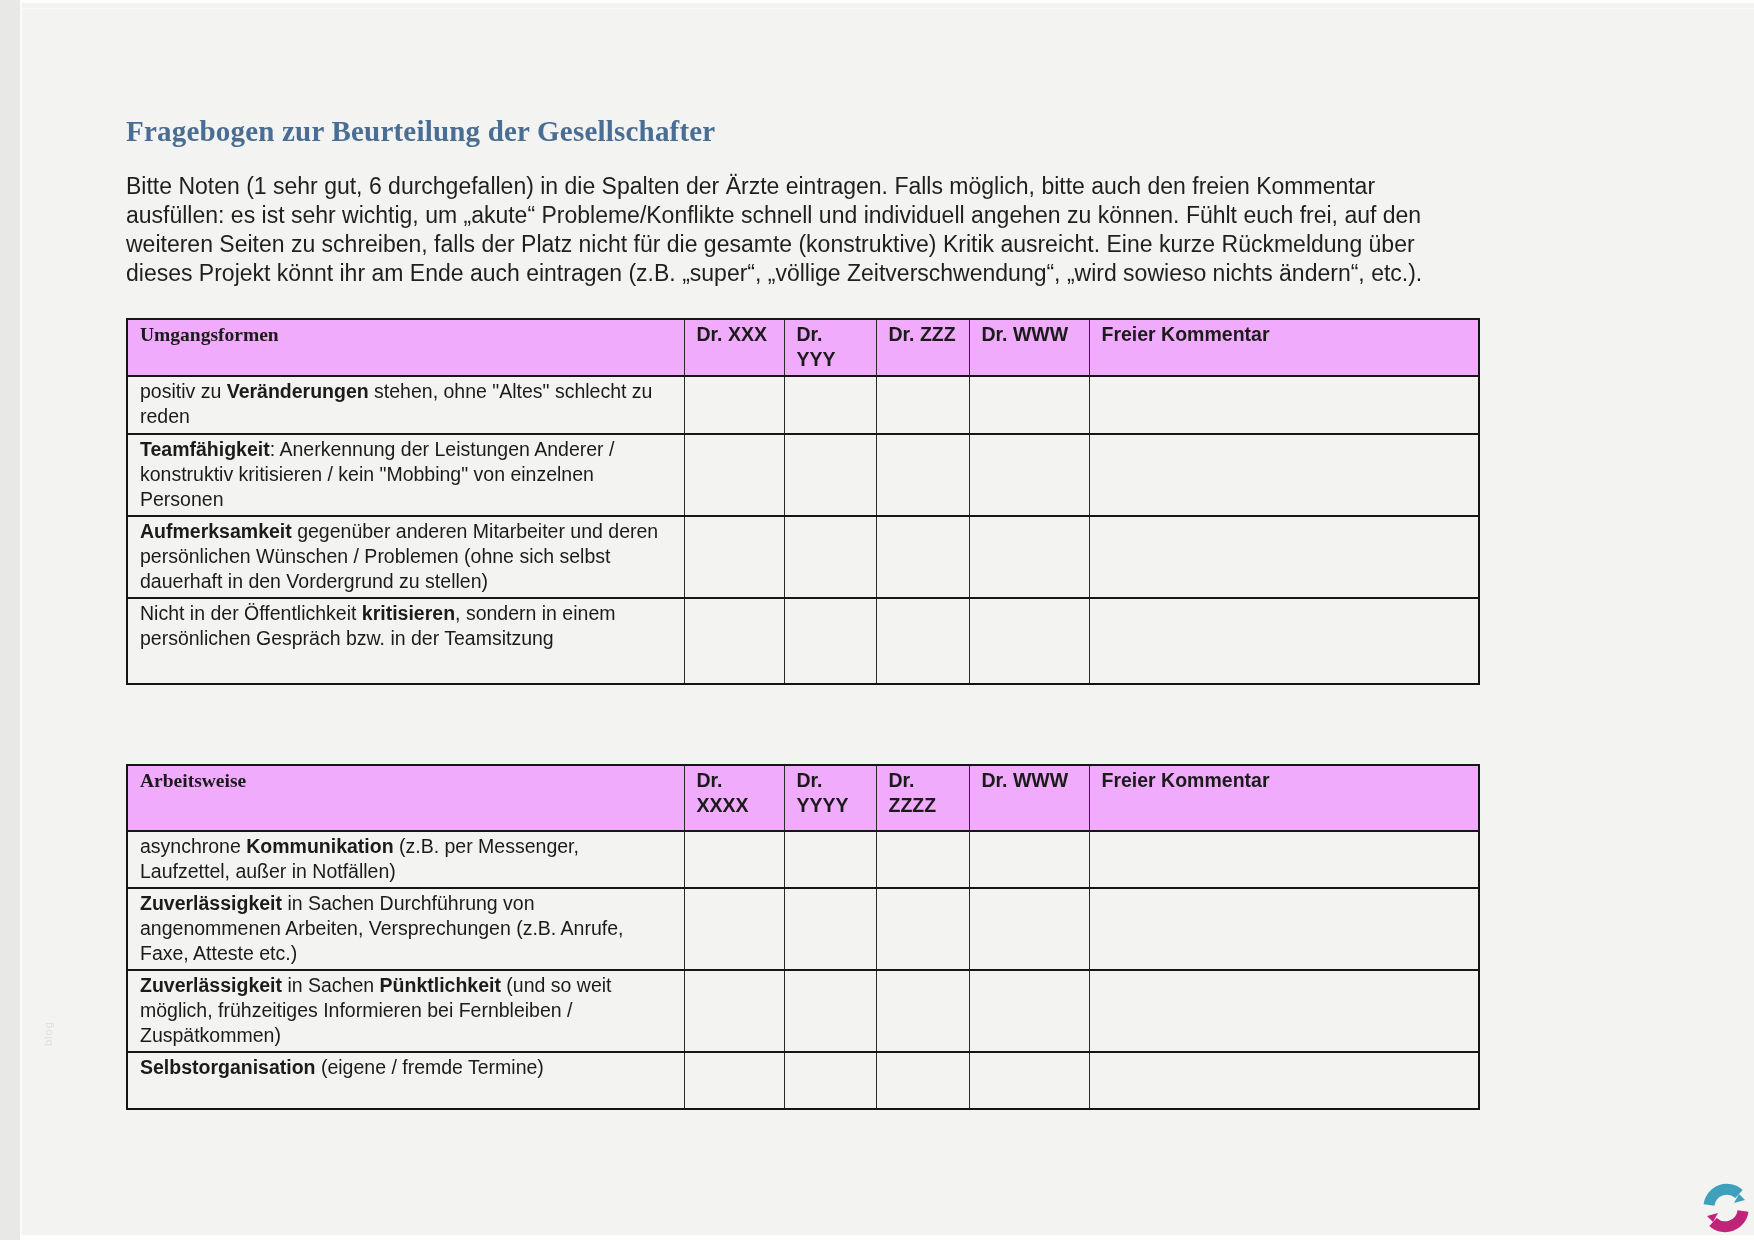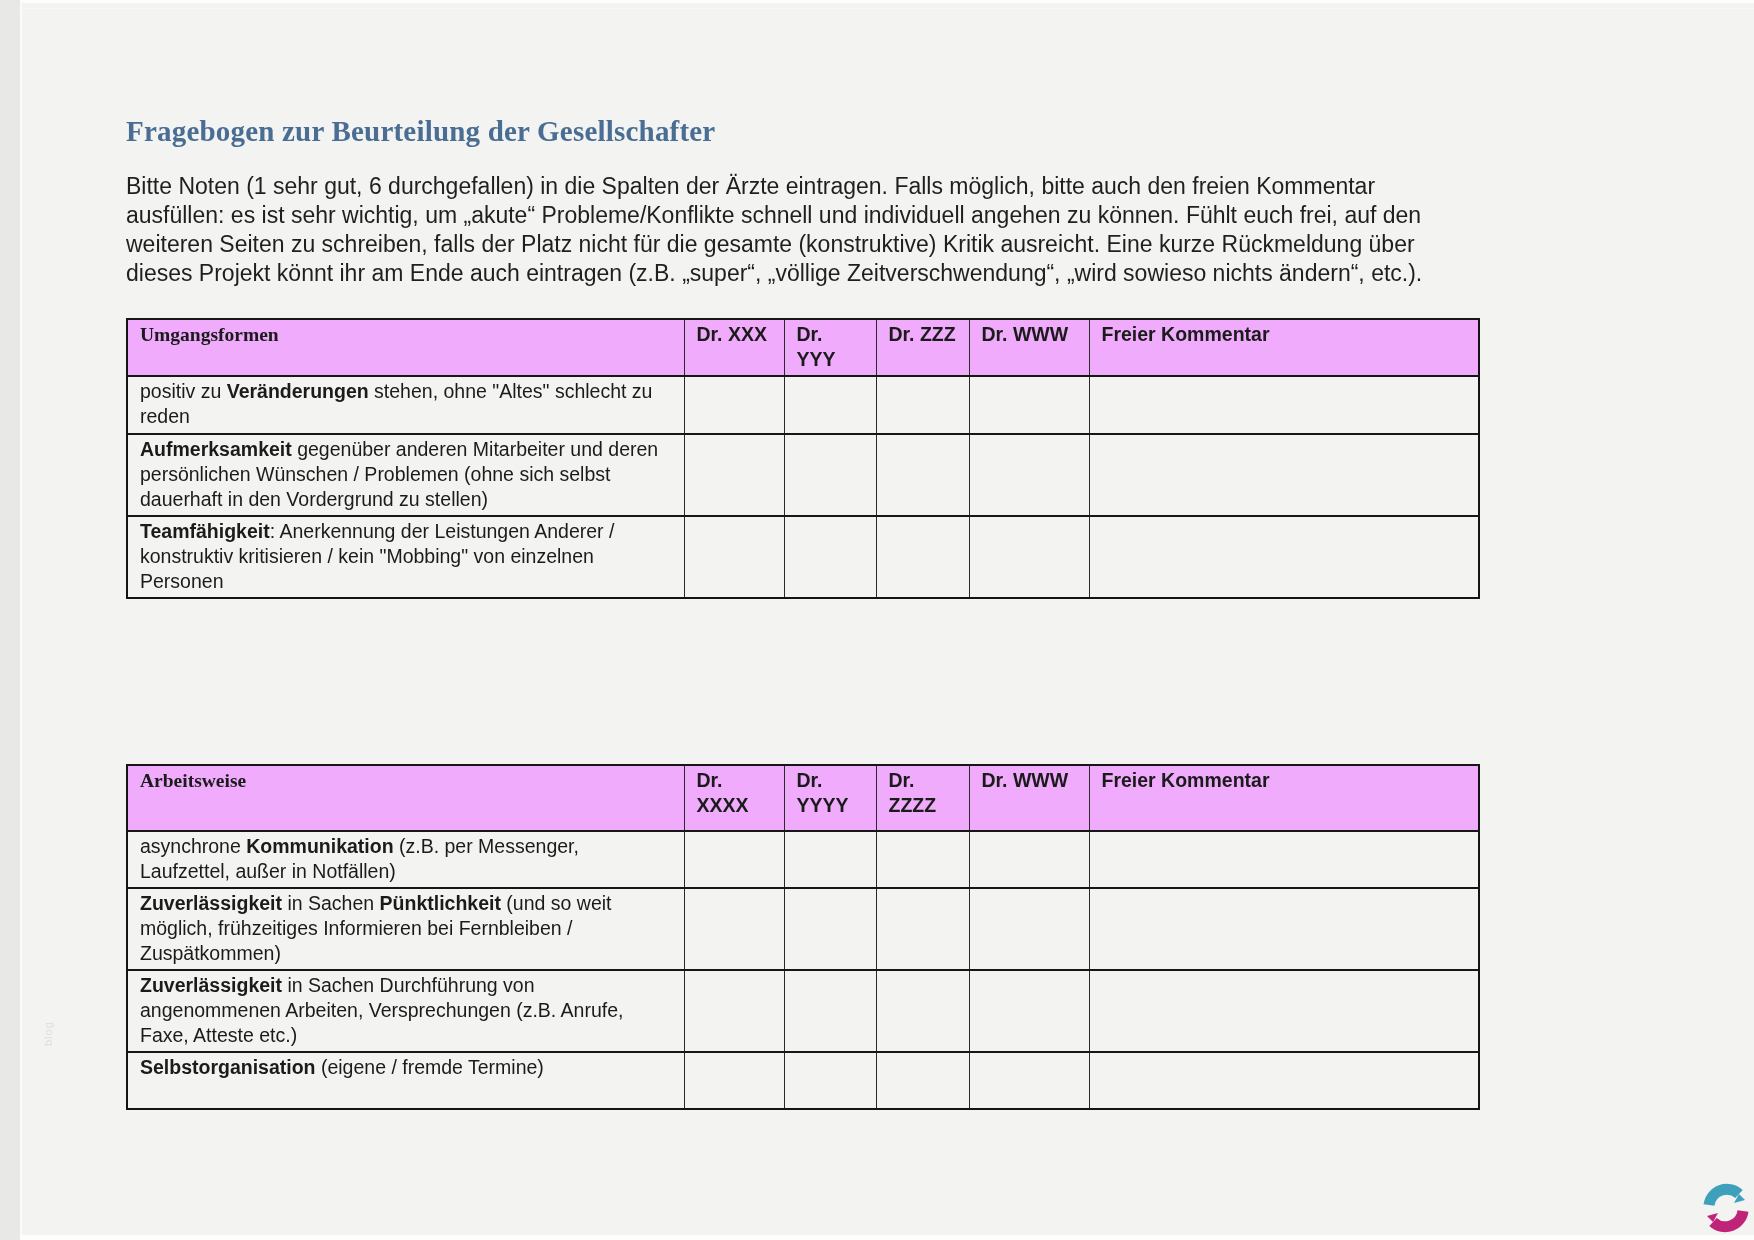--- a/index.html
+++ b/index.html
@@ -124,29 +124,37 @@
     <tbody>
         <tr>
           <td>positiv zu <b>Veränderungen</b> stehen, ohne "Altes" schlecht zu reden</td>
           <td></td>
           <td></td>
           <td></td>
           <td></td>
           <td></td>
         </tr>
         <tr>
+          <td><b>Teamfähigkeit</b>: Anerkennung der Leistungen Anderer / konstruktiv kritisieren / kein "Mobbing" von einzelnen Personen</td>
+          <td></td>
+          <td></td>
+          <td></td>
+          <td></td>
+          <td></td>
+        </tr>
+        <tr>
           <td><b>Aufmerksamkeit</b> gegenüber anderen Mitarbeiter und deren persönlichen Wünschen / Problemen (ohne sich selbst dauerhaft in den Vordergrund zu stellen)</td>
           <td></td>
           <td></td>
           <td></td>
           <td></td>
           <td></td>
         </tr>
         <tr>
-          <td><b>Teamfähigkeit</b>: Anerkennung der Leistungen Anderer / konstruktiv kritisieren / kein "Mobbing" von einzelnen Personen</td>
+          <td>Nicht in der Öffentlichkeit <b>kritisieren</b>, sondern in einem persönlichen Gespräch bzw. in der Teamsitzung</td>
           <td></td>
           <td></td>
           <td></td>
           <td></td>
           <td></td>
         </tr>
       </tbody>
   </table>
 
   <table class="grid" id="t2">
@@ -171,29 +179,29 @@
     <tbody>
         <tr>
           <td>asynchrone <b>Kommunikation</b> (z.B. per Messenger, Laufzettel, außer in Notfällen)</td>
           <td></td>
           <td></td>
           <td></td>
           <td></td>
           <td></td>
         </tr>
         <tr>
+          <td><b>Zuverlässigkeit</b> in Sachen Durchführung von angenommenen Arbeiten, Versprechungen (z.B. Anrufe, Faxe, Atteste etc.)</td>
+          <td></td>
+          <td></td>
+          <td></td>
+          <td></td>
+          <td></td>
+        </tr>
+        <tr>
           <td><b>Zuverlässigkeit</b> in Sachen <b>Pünktlichkeit</b> (und so weit möglich, frühzeitiges Informieren bei Fernbleiben / Zuspätkommen)</td>
-          <td></td>
-          <td></td>
-          <td></td>
-          <td></td>
-          <td></td>
-        </tr>
-        <tr>
-          <td><b>Zuverlässigkeit</b> in Sachen Durchführung von angenommenen Arbeiten, Versprechungen (z.B. Anrufe, Faxe, Atteste etc.)</td>
           <td></td>
           <td></td>
           <td></td>
           <td></td>
           <td></td>
         </tr>
         <tr>
           <td><b>Selbstorganisation</b> (eigene / fremde Termine)</td>
           <td></td>
           <td></td>

